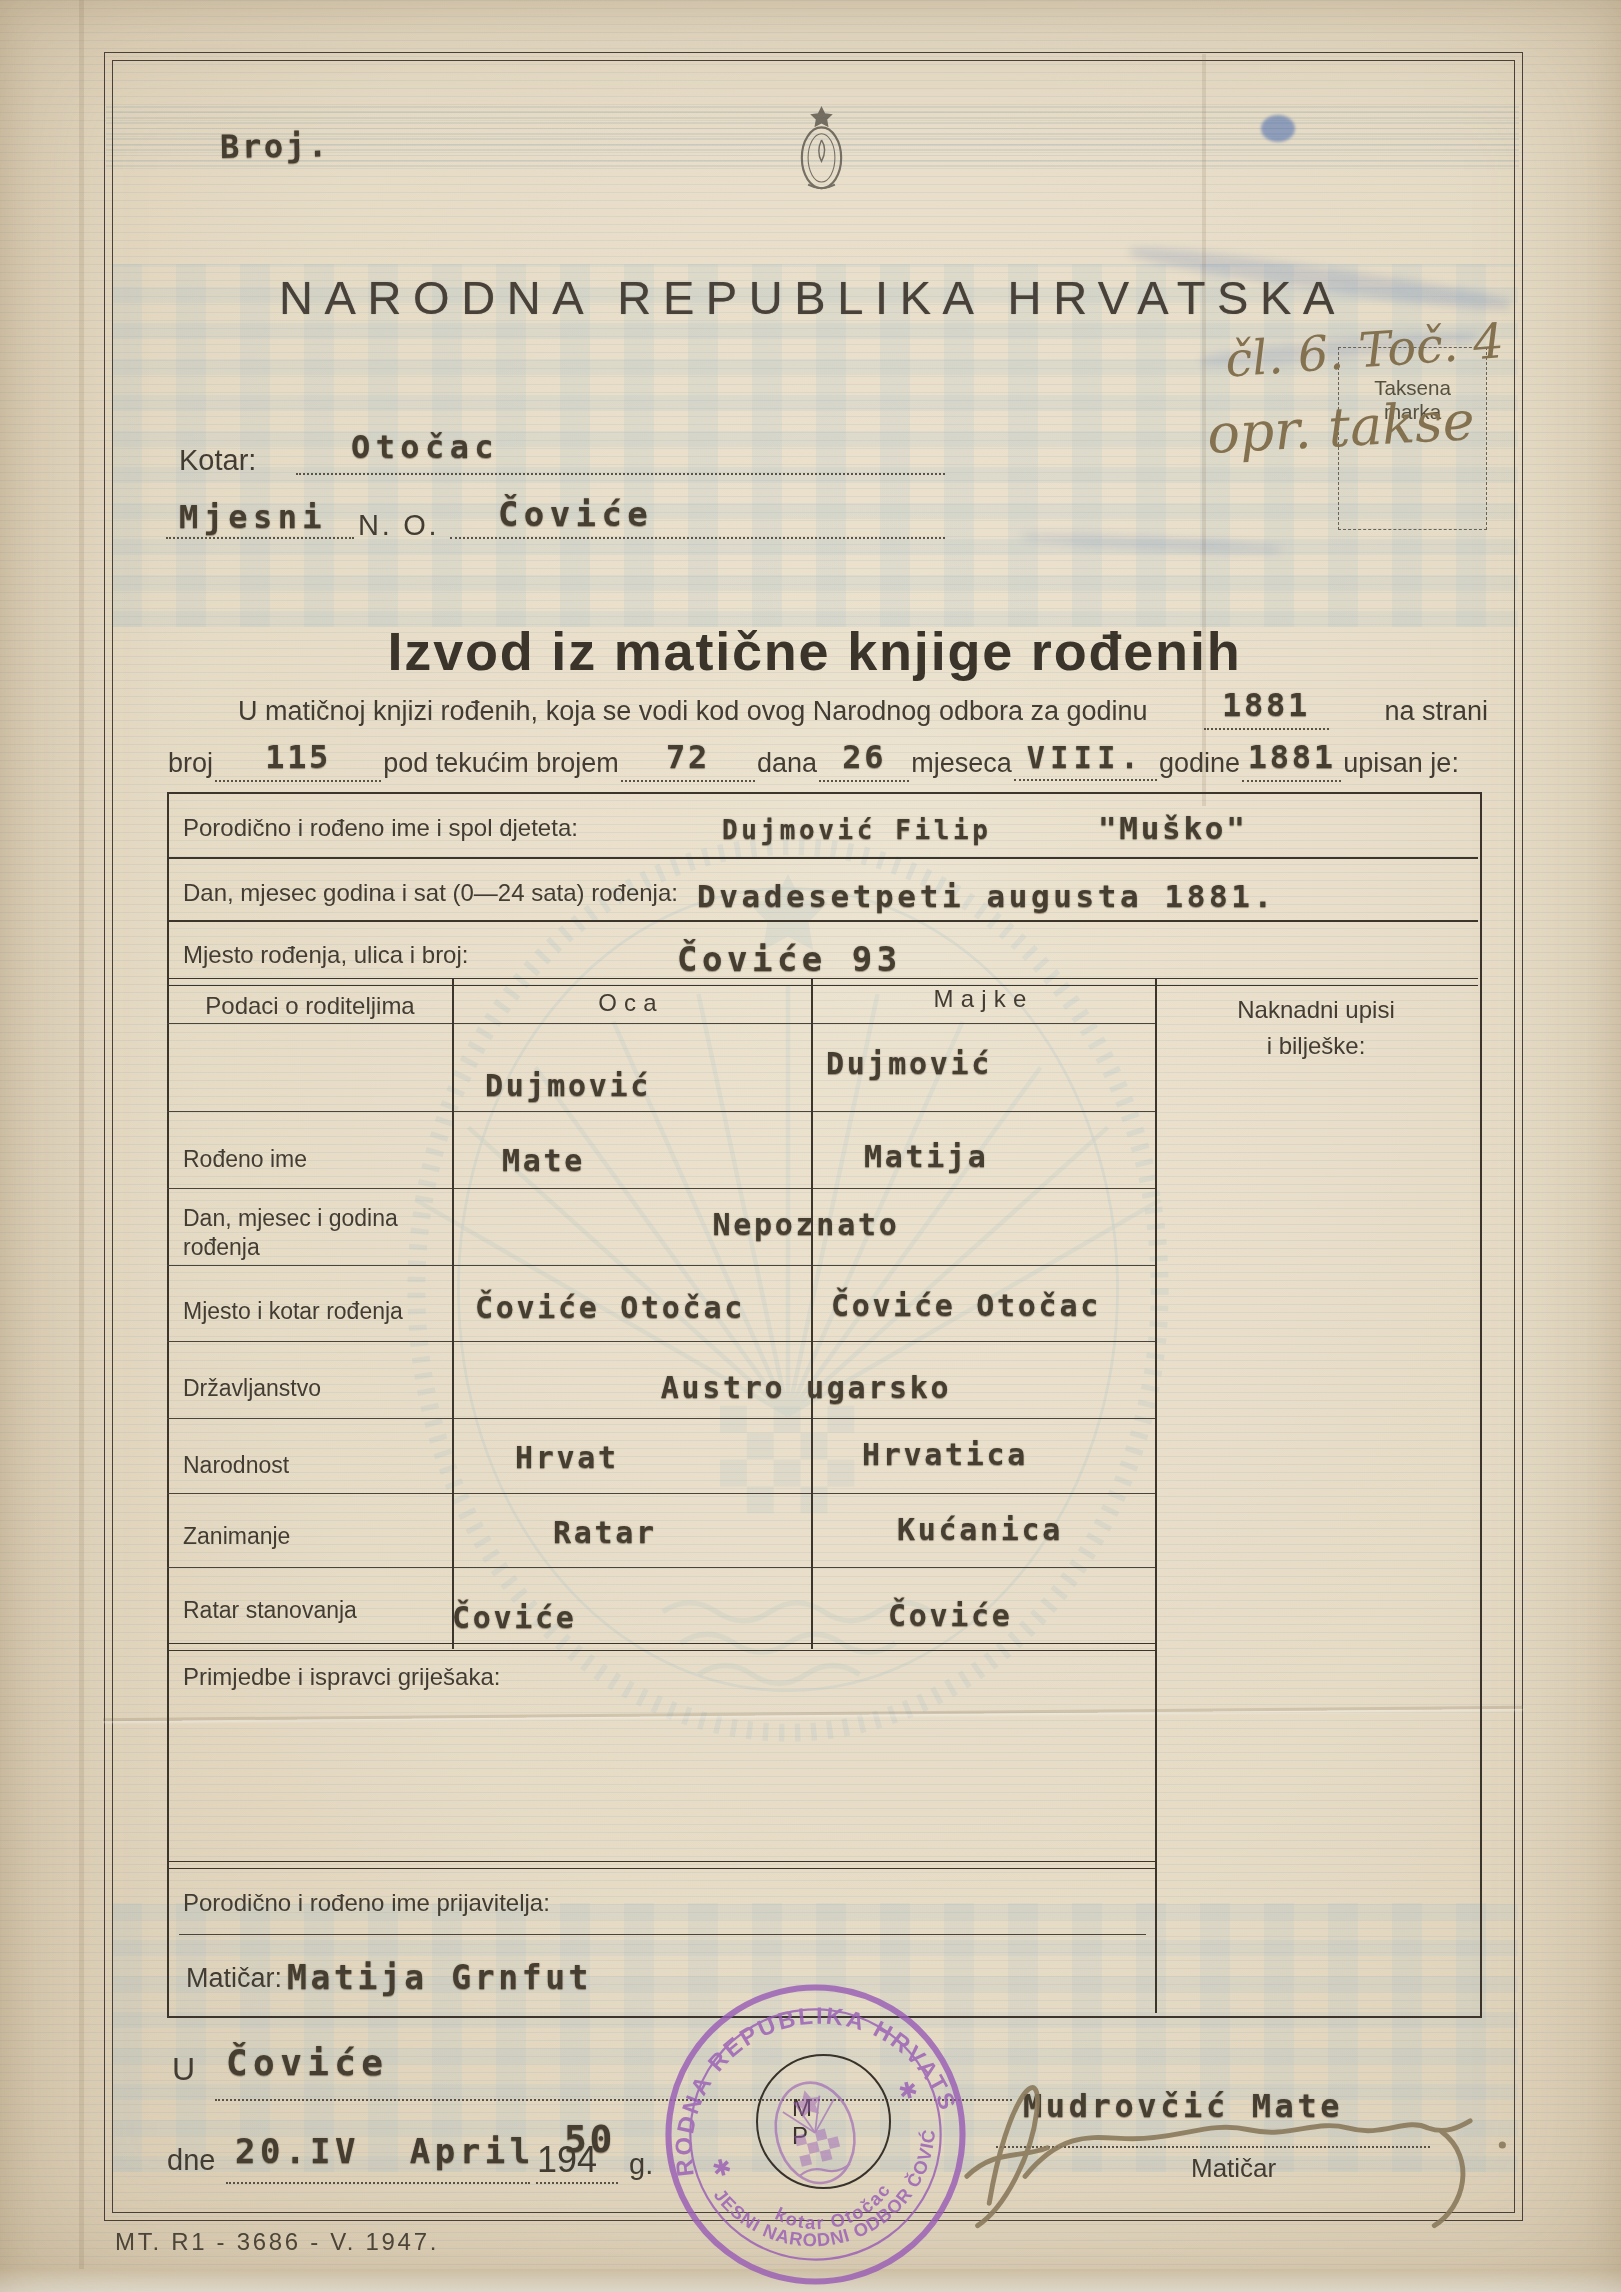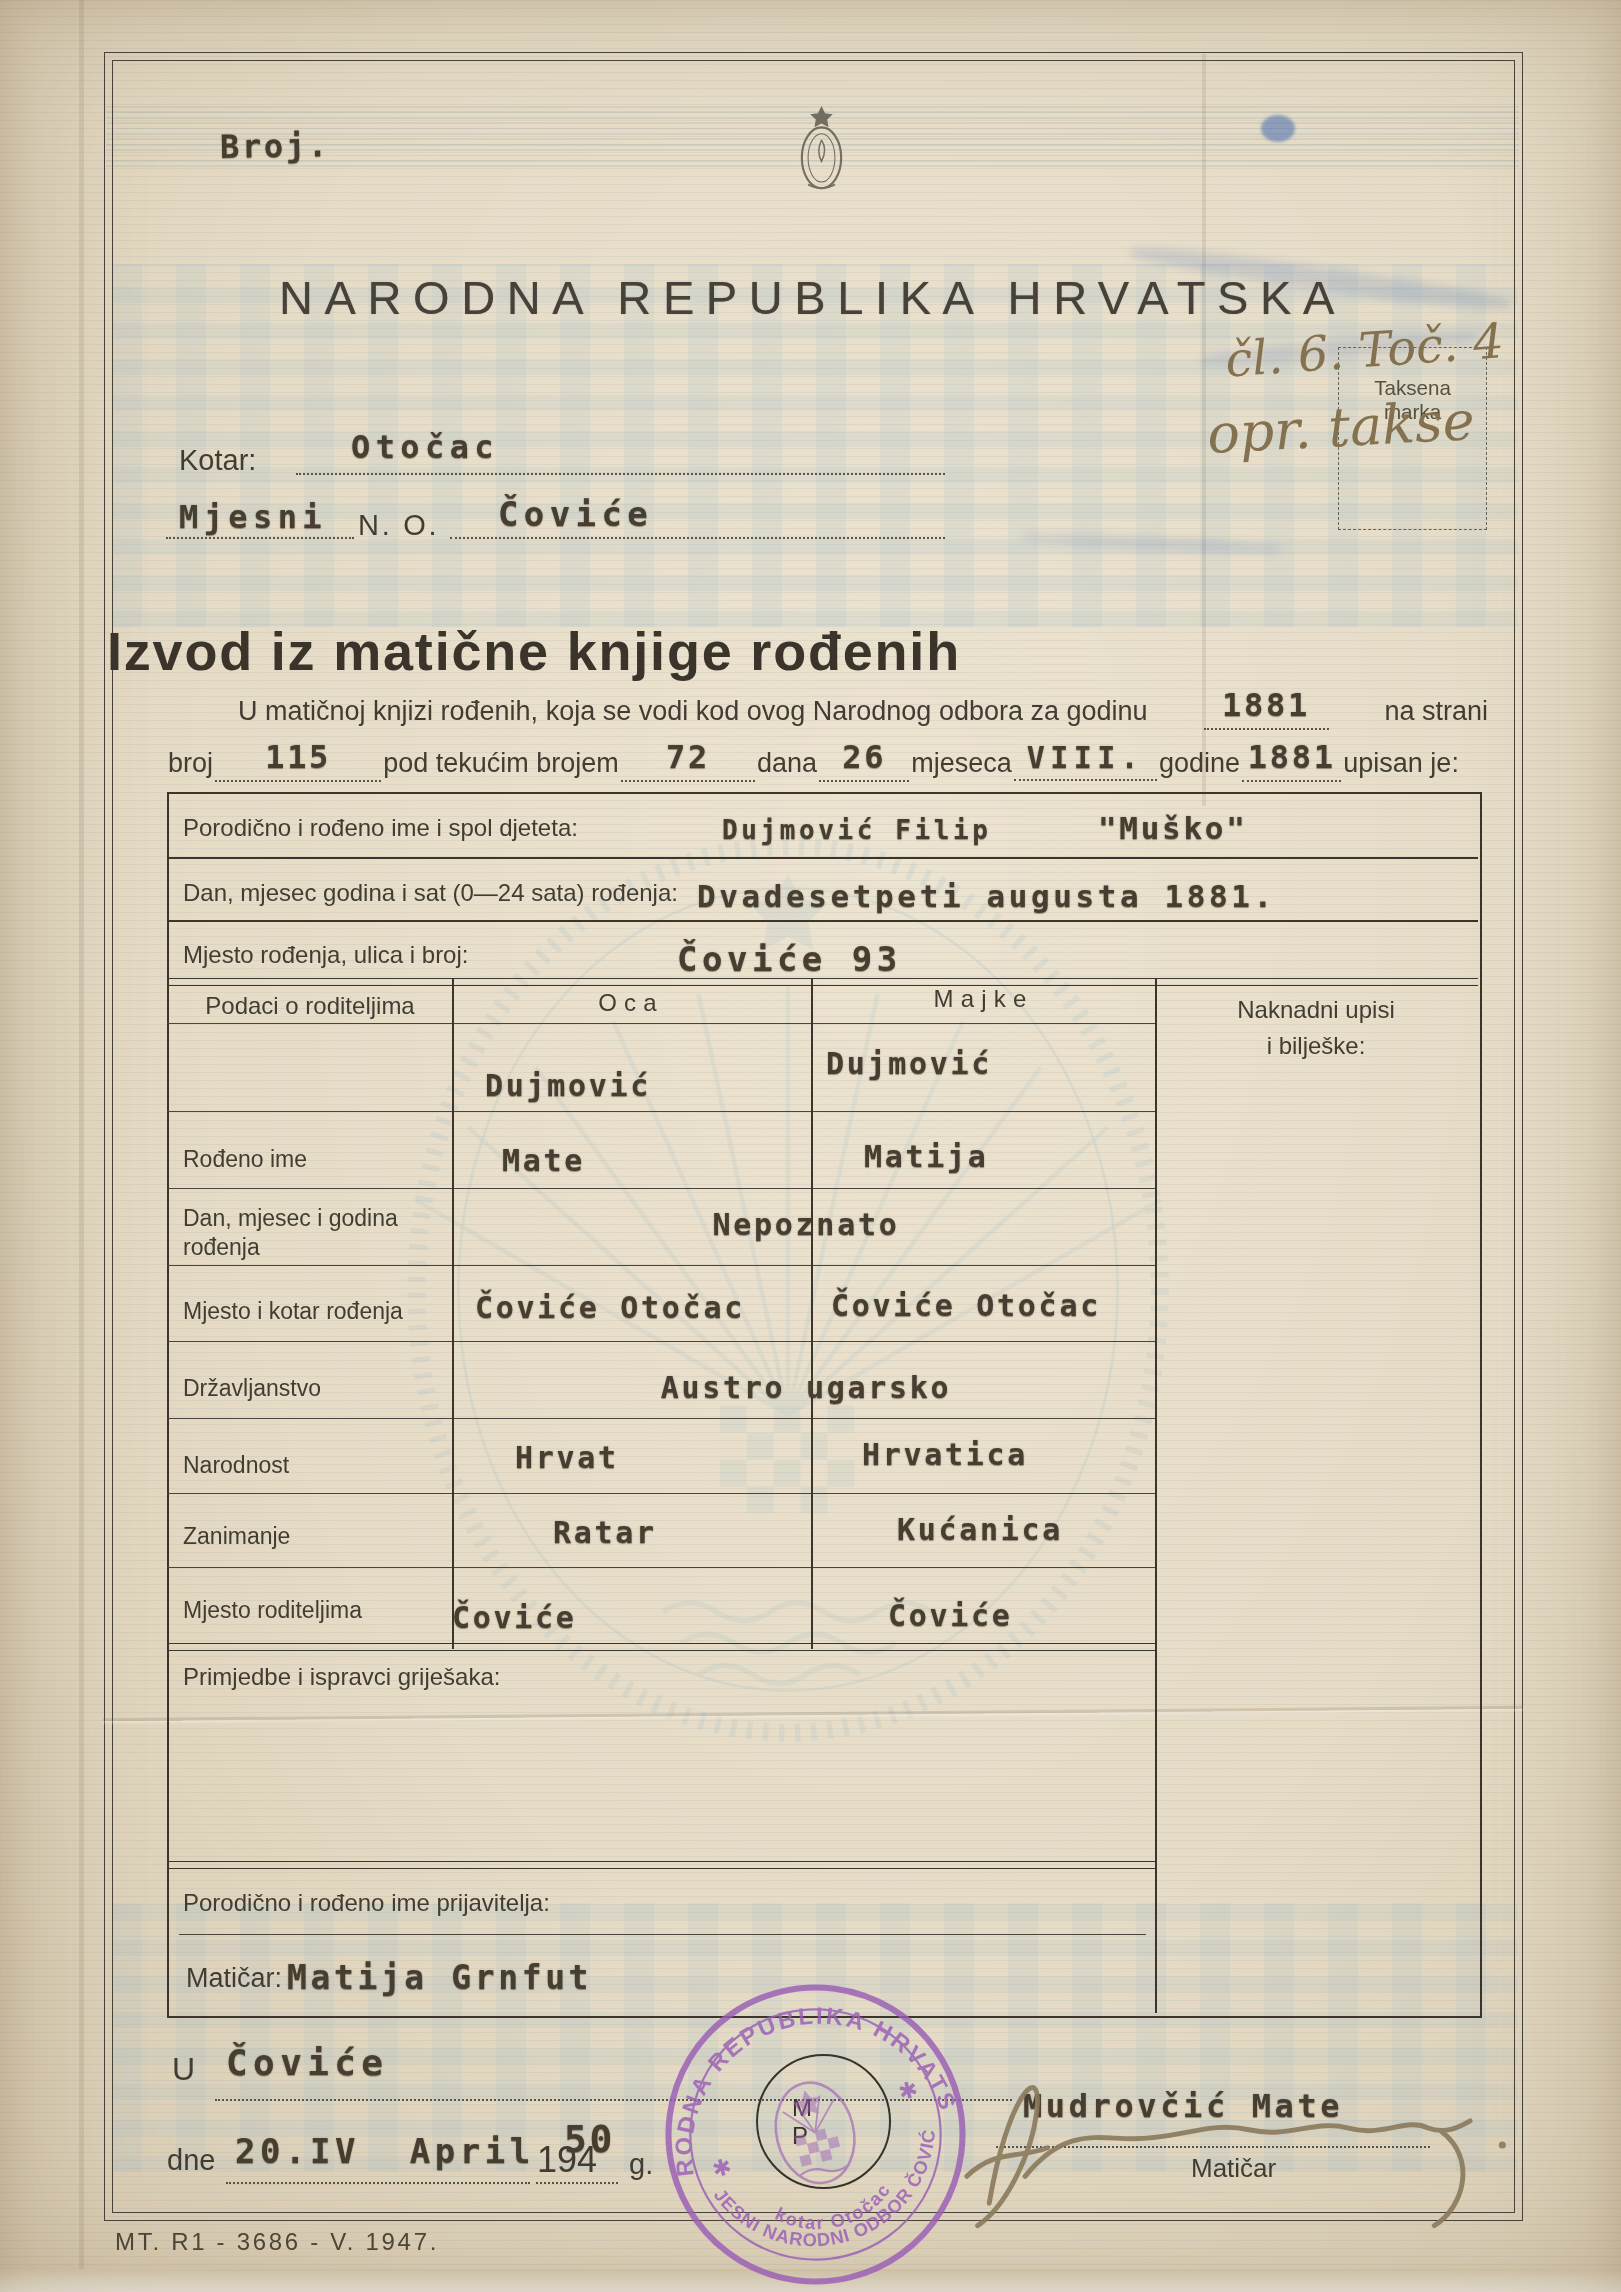--- a/index.html
+++ b/index.html
@@ -118,21 +118,21 @@
   <div class="abs pr" style="left:179px;top:444px;font-size:29px;">Kotar:</div>
   <div class="dot" style="left:296px;top:473px;width:649px;"></div>
   <div class="abs ty" style="left:351px;top:428px;font-size:32px;letter-spacing:5.4px;">Otočac</div>
 
   <div class="abs ty" style="left:179px;top:498px;font-size:32px;letter-spacing:5.4px;">Mjesni</div>
   <div class="dot" style="left:166px;top:537px;width:188px;"></div>
   <div class="abs pr" style="left:358px;top:509px;font-size:29px;letter-spacing:2.7px;">N. O.</div>
   <div class="dot" style="left:450px;top:537px;width:495px;"></div>
   <div class="abs ty" style="left:498px;top:494px;font-size:34px;letter-spacing:5.4px;">Čoviće</div>
 
-  <div class="abs pr" style="left:107px;top:620px;width:1415px;font-size:54px;font-weight:700;letter-spacing:1.8px;color:#3a342b;">Izvod iz matične knjige rođenih</div>
+  <div class="abs pr" style="left:107px;top:620px;width:1415px;text-align:center;font-size:54px;font-weight:700;letter-spacing:1.8px;color:#3a342b;">Izvod iz matične knjige rođenih</div>
 
   <div class="abs flexline" style="left:238px;top:690px;width:1250px;">
     <span class="pr" style="font-size:27px;">U matičnoj knjizi rođenih, koja se vodi kod ovog Narodnog odbora za godinu</span>
     <span class="fill" style="width:125px;"><span class="ty" style="font-size:32px;">1881</span></span>
     <span class="pr" style="font-size:27px;">na strani</span>
   </div>
   <div class="abs flexline" style="left:168px;top:742px;width:1291px;">
     <span class="pr" style="font-size:27px;">broj</span>
     <span class="fill" style="width:166px;"><span class="ty" style="font-size:32px;">115</span></span>
     <span class="pr" style="font-size:27px;">pod tekućim brojem</span>
@@ -201,21 +201,21 @@
   <div class="abs ty" style="left:609px;top:1370px;width:394px;text-align:center;font-size:30px;">Austro ugarsko</div>
 
   <div class="abs pr lbl" style="left:183px;top:1451px;width:262px;font-size:23px;">Narodnost</div>
   <div class="abs ty" style="left:515px;top:1440px;font-size:30px;">Hrvat</div>
   <div class="abs ty" style="left:862px;top:1437px;font-size:30px;">Hrvatica</div>
 
   <div class="abs pr lbl" style="left:183px;top:1522px;width:262px;font-size:23px;">Zanimanje</div>
   <div class="abs ty" style="left:553px;top:1515px;font-size:30px;">Ratar</div>
   <div class="abs ty" style="left:897px;top:1512px;font-size:30px;">Kućanica</div>
 
-  <div class="abs pr lbl" style="left:183px;top:1596px;width:262px;font-size:23px;">Mjesto roditeljima</div>
+  <div class="abs pr lbl" style="left:183px;top:1596px;width:262px;font-size:23px;">Ratar stanovanja</div>
   <div class="abs ty" style="left:452px;top:1600px;font-size:30px;">Čoviće</div>
   <div class="abs ty" style="left:888px;top:1598px;font-size:30px;">Čoviće</div>
 
   <div class="abs pr lbl" style="left:183px;top:1662px;font-size:24px;">Primjedbe i ispravci griješaka:</div>
   <div class="abs pr lbl" style="left:183px;top:1888px;font-size:24px;">Porodično i rođeno ime prijavitelja:</div>
   <div class="abs pr" style="left:186px;top:1963px;font-size:27px;">Matičar:</div>
   <div class="abs ty" style="left:287px;top:1958px;font-size:33px;letter-spacing:3.6px;">Matija Grnfut</div>
 
   <div class="abs pr" style="left:172px;top:2051px;font-size:32px;">U</div>
   <div class="dot" style="left:215px;top:2099px;width:797px;"></div>

